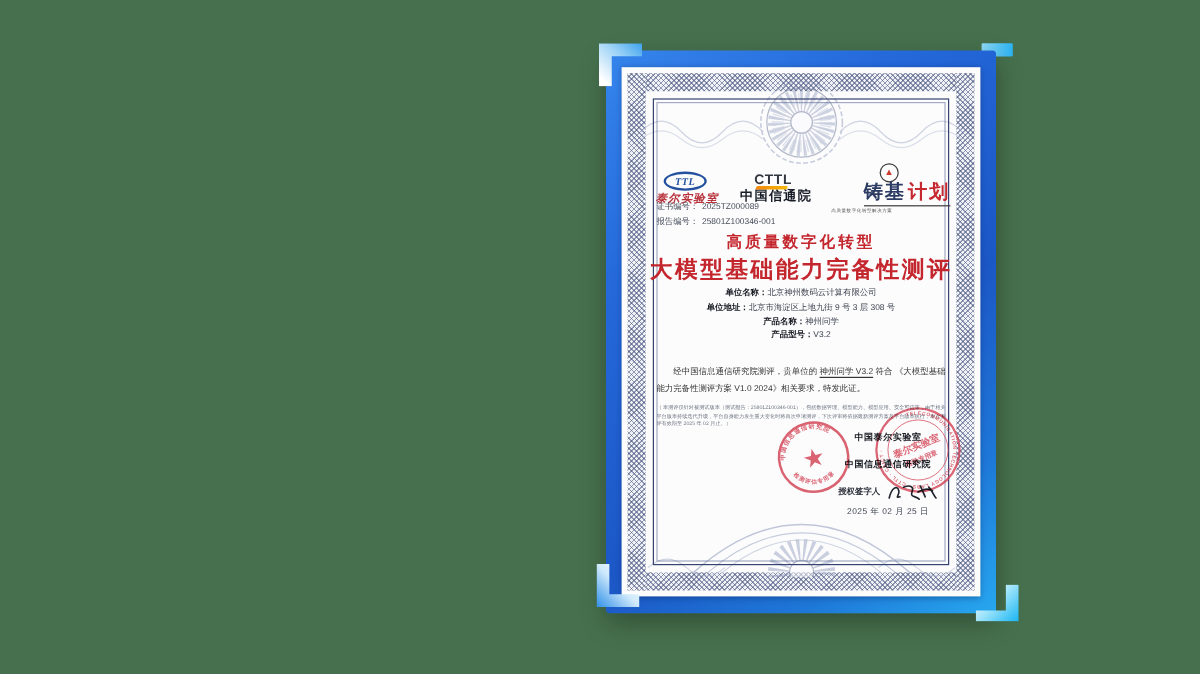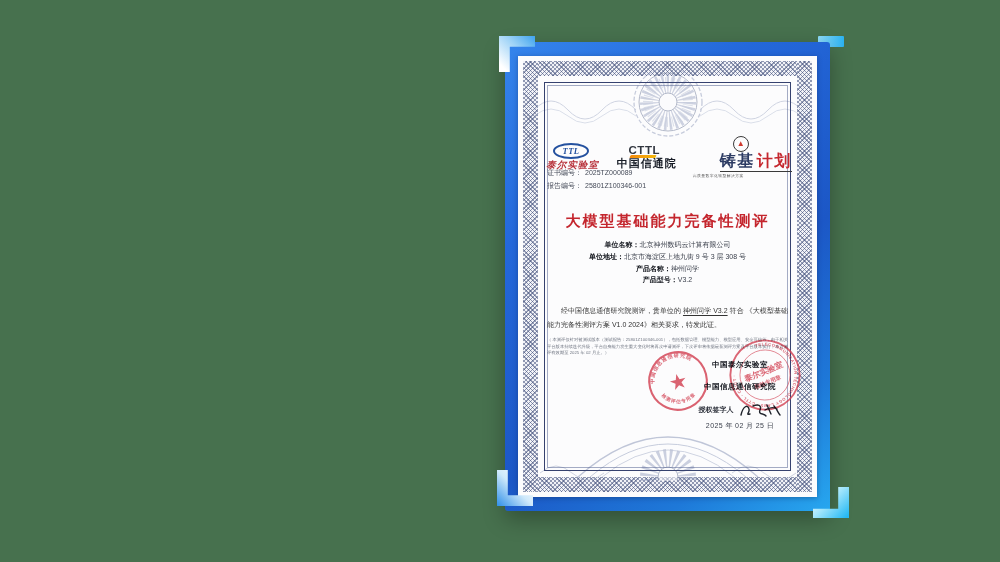--- a/index.html
+++ b/index.html
@@ -68,21 +68,21 @@
     padding-bottom:1px; line-height:1.1;margin-left:27px; }
   .zd { color:#2C3B63; } .zr { color:#C5282F; margin-left:2px; }
   .zhuji-sub { font-size:3.8px; color:#555; letter-spacing:.45px; margin-top:1.5px; white-space:nowrap; }
 
   .numbers { position:absolute; left:29px; top:110px; font-size:7px; color:#454B59; line-height:13px; }
   .num-row span { margin-right:3px; }
 
   .title1 { position:absolute; top:137px; left:0; right:0; text-align:center;
     font-size:13px; font-weight:800; color:#C4262E; letter-spacing:2.5px; }
   .title2 { position:absolute; top:156px; left:0; right:0; text-align:center;
-    font-size:15px; font-weight:800; color:#C4262E; letter-spacing:2px; }
+    font-size:19px; font-weight:800; color:#C4262E; letter-spacing:2px; }
 
   .fields { position:absolute; top:183px; left:0; right:0; text-align:center; font-size:7px; line-height:11.8px; }
   .field-row b { color:#15181F; font-weight:800; }
   .field-row span { color:#3C414D; }
 
   .statement { position:absolute; top:248px; left:29px; right:29px; font-size:7px; color:#333;
     line-height:14px; text-align:justify; text-indent:14px; }
   .statement .u { text-decoration:underline; text-underline-offset:1.5px; }
 
   .footnote { position:absolute; top:281px; left:29px; right:29px; font-size:4.3px; color:#6E7480;
@@ -160,20 +160,21 @@
               <span class="zhuji-sub">高质量数字化转型解决方案</span>
             </span>
           </div>
         </div>
 
         <div class="numbers">
           <div class="num-row"><span>证书编号：</span><span>2025TZ000089</span></div>
           <div class="num-row"><span>报告编号：</span><span>25801Z100346-001</span></div>
         </div>
 
+        <div class="title1">高质量数字化转型</div>
         <div class="title2">大模型基础能力完备性测评</div>
 
         <div class="fields">
           <div class="field-row"><b>单位名称：</b><span>北京神州数码云计算有限公司</span></div>
           <div class="field-row"><b>单位地址：</b><span>北京市海淀区上地九街 9 号 3 层 308 号</span></div>
           <div class="field-row"><b>产品名称：</b><span>神州问学</span></div>
           <div class="field-row"><b>产品型号：</b><span>V3.2</span></div>
         </div>
 
         <div class="statement">

